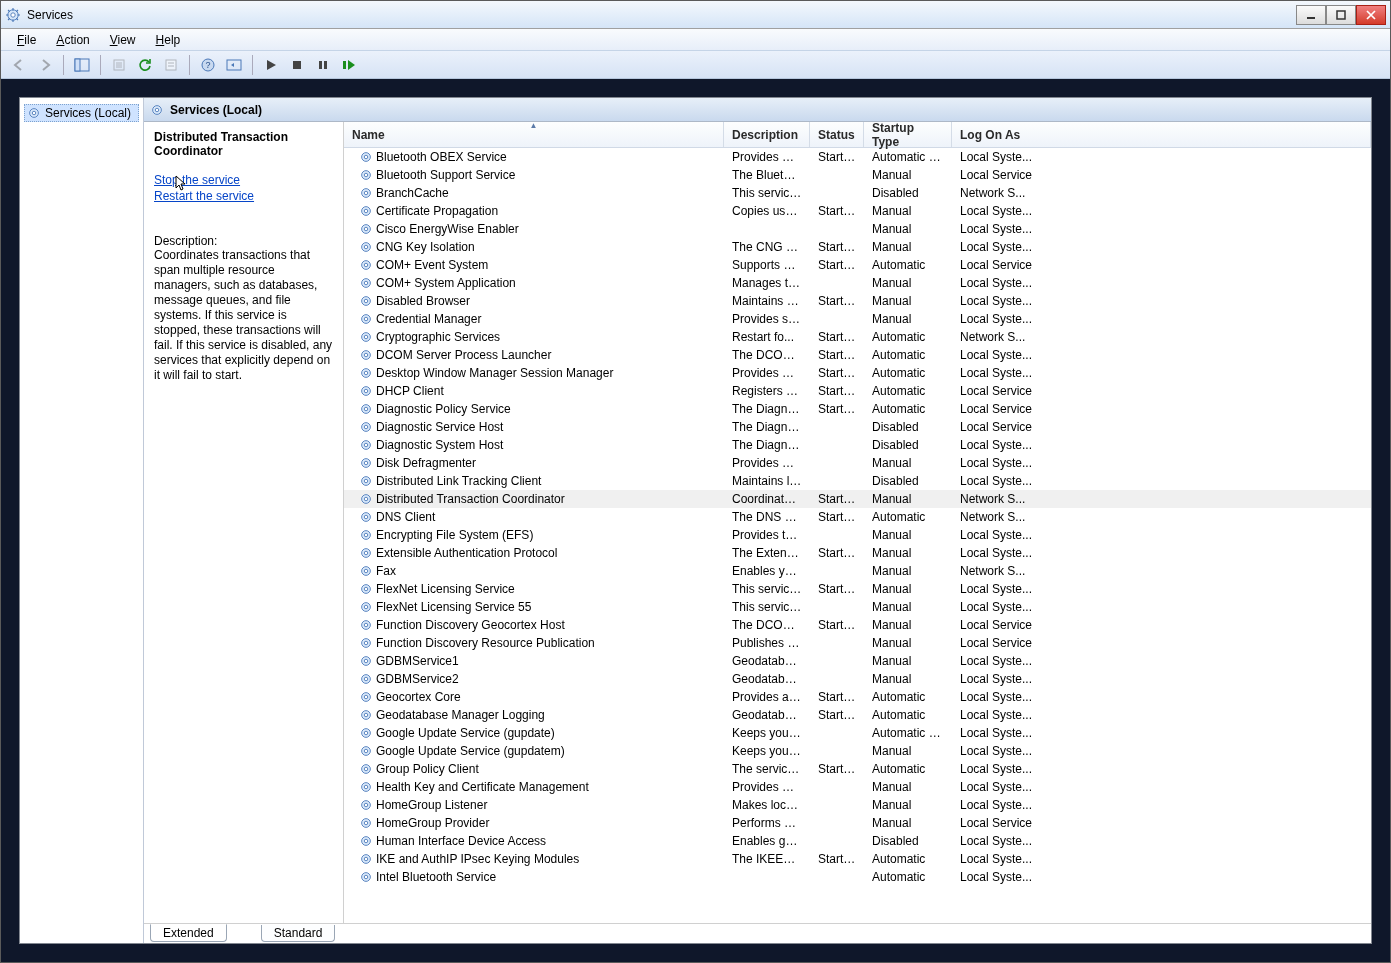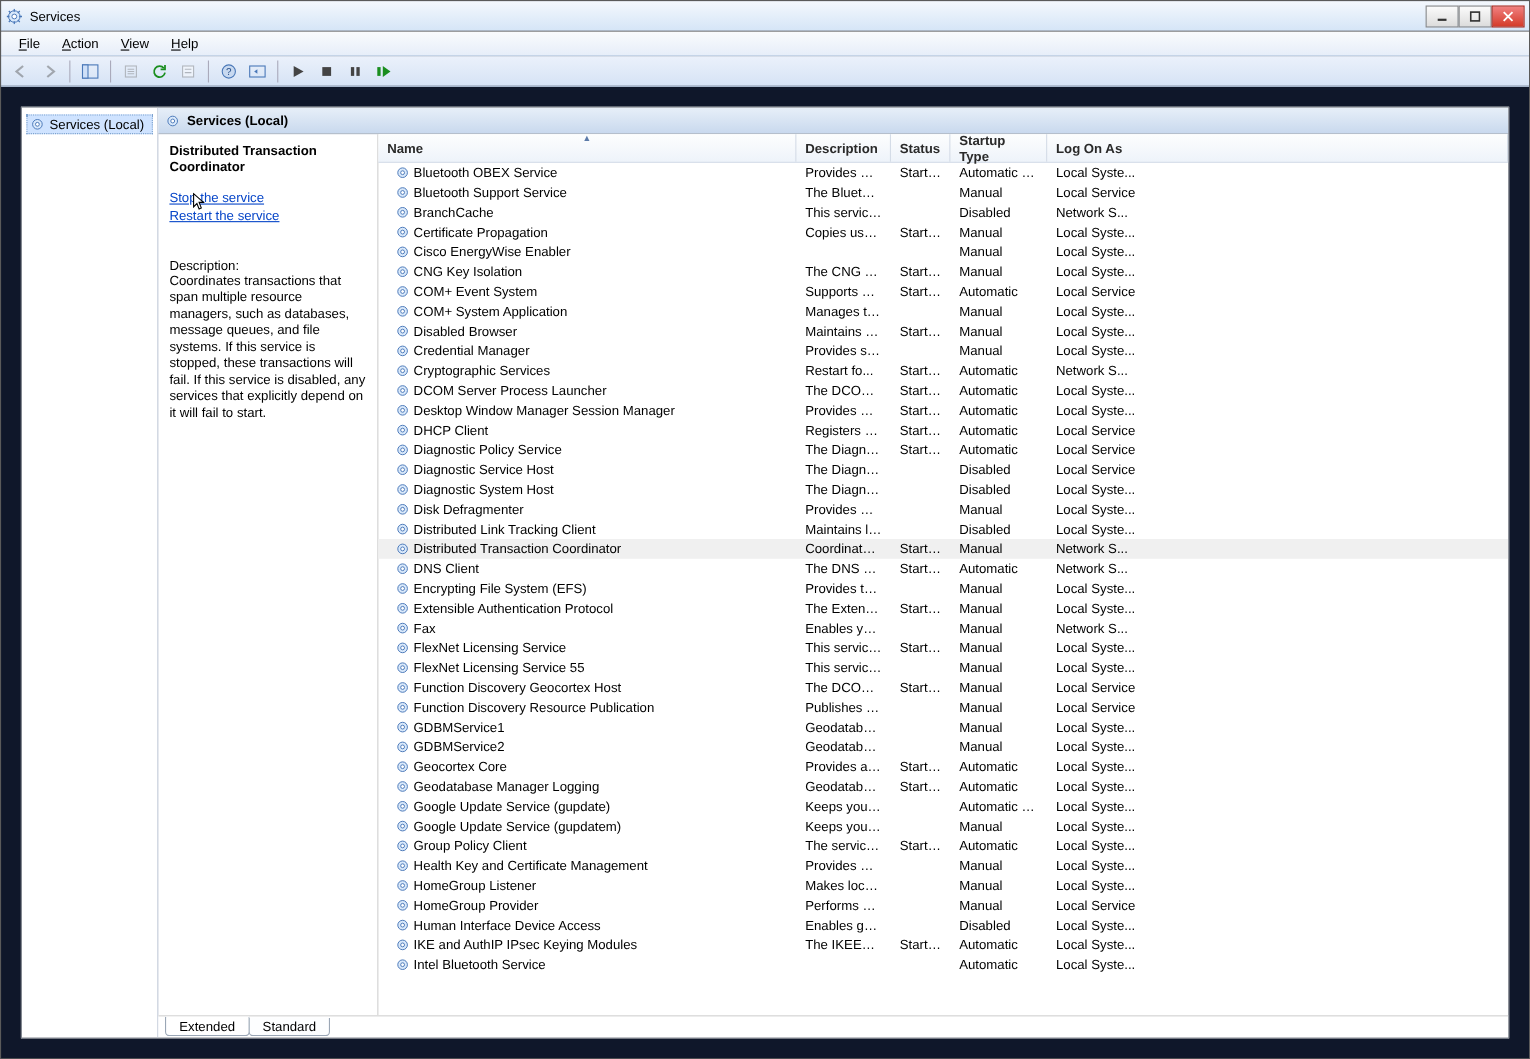--- a/index.html
+++ b/index.html
@@ -141,21 +141,21 @@
 .svc-name-cell { display:flex; align-items: center; }
 .c-name { width: 380px; }
 .c-desc { width: 86px; }
 .c-status { width: 54px; }
 .c-startup { width: 88px; }
 .c-logon { width: 100px; }
 .tabstrip {
   height: 20px;
   background: #fff;
   border-top: 1px solid #d0d0d0;
-  display: flex; align-items: flex-end; padding-left: 6px;
+  display: flex; align-items: flex-end; padding-left: 6px; gap: 35px;
 }
 .tab {
   padding: 1px 12px;
   border: 1px solid #9aa6b5;
   border-top: none;
   background: #fdfeff;
   margin-right: -1px;
   border-radius: 0 0 4px 4px;
   position: relative;
   top: -1px;

